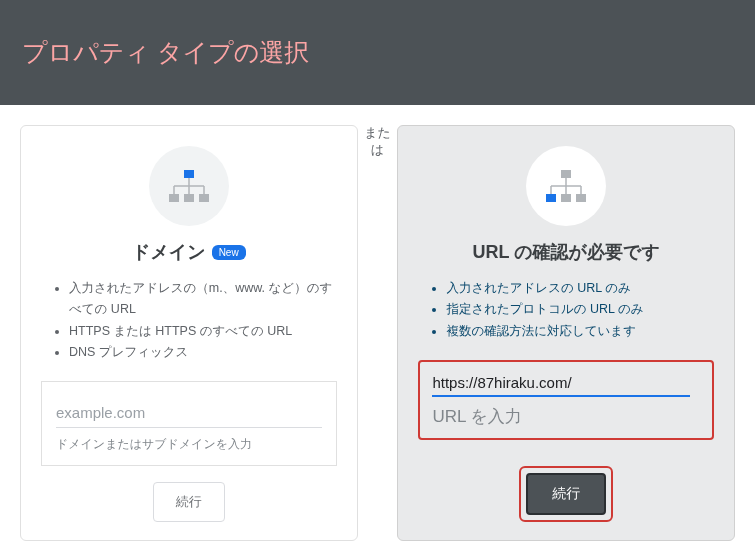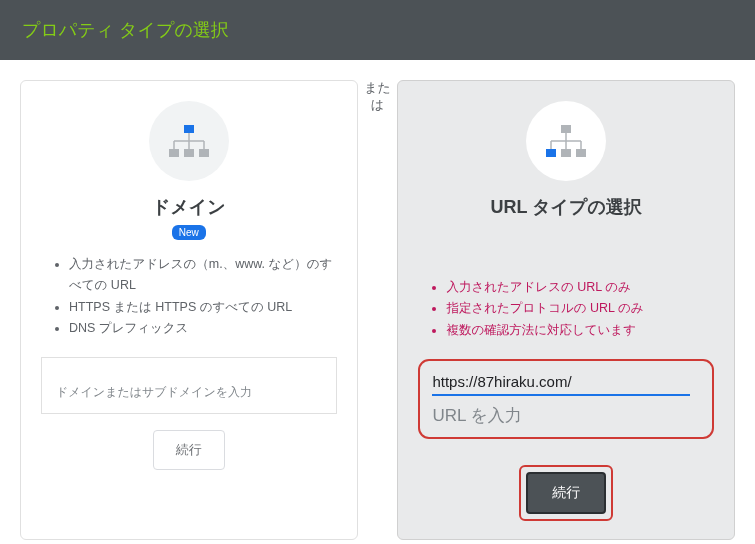--- a/index.html
+++ b/index.html
@@ -5,23 +5,23 @@
     * { box-sizing: border-box; margin: 0; padding: 0; }
     body {
       font-family: Arial, "Hiragino Sans", "Meiryo", sans-serif;
       background: #ffffff;
       width: 755px;
       height: 544px;
       overflow: hidden;
     }
     .header {
       background: #4c5256;
-      color: #84cc16;
-      padding: 18px 22px;
-      font-size: 18px;
+      color: #fca5a5;
+      padding: 36px 22px;
+      font-size: 25px;
       font-weight: 400;
     }
     .content {
       display: flex;
       align-items: stretch;
       padding: 20px 20px 0 20px;
       position: relative;
     }
     .card {
       border: 1px solid #e0e0e0;
@@ -57,21 +57,20 @@
       align-items: center;
       justify-content: center;
       margin-bottom: 14px;
     }
     .card.right .icon-wrap { background: #ffffff; }
     .title-row {
       display: flex;
       align-items: center;
       gap: 6px;
       margin-bottom: 14px;
-      flex-direction: column;
     }
     .card-title {
       font-size: 18px;
       font-weight: 700;
       color: #3c4043;
     }
     .new-badge {
       background: #1a73e8;
       color: #fff;
       font-size: 10px;
@@ -80,21 +79,21 @@
     }
     .feature-list {
       list-style: disc;
       padding-left: 28px;
       font-size: 12.5px;
       color: #5f6368;
       line-height: 1.7;
       align-self: stretch;
       margin-bottom: 18px;
     }
-    .card.right .feature-list { color: #be185d; margin-top: 44px; }
+    .card.right .feature-list { color: #0c4a6e; }
     .input-box-outer {
       border: 1px solid #e0e0e0;
       padding: 18px 14px 12px 14px;
       align-self: stretch;
       margin-bottom: 16px;
     }
     .domain-input {
       width: 100%;
       border: none;
       border-bottom: 1px solid #dadce0;
@@ -105,21 +104,21 @@
       background: transparent;
     }
     .domain-input::placeholder { color: #9aa0a6; }
     .helper-text {
       font-size: 12px;
       color: #80868b;
       margin-top: 8px;
     }
     .url-box-outer {
       border: 2px solid #cf3a35;
-      border-radius: 11px;
+      border-radius: 4px;
       padding: 10px 22px 10px 12px;
       align-self: stretch;
       margin-bottom: 26px;
       background: transparent;
     }
     .url-input {
       width: 100%;
       border: none;
       border-bottom: 2px solid #1a73e8;
       font-size: 15px;
@@ -182,20 +181,21 @@
     <div class="title-row">
       <span class="card-title">ドメイン</span>
       <span class="new-badge">New</span>
     </div>
     <ul class="feature-list">
       <li>入力されたアドレスの（m.、www. など）のすべての URL</li>
       <li>HTTPS または HTTPS のすべての URL</li>
       <li>DNS プレフィックス</li>
     </ul>
     <div class="input-box-outer">
+      <input class="domain-input" placeholder="example.com" style="">
       <div class="helper-text">ドメインまたはサブドメインを入力</div>
     </div>
     <button class="btn">続行</button>
   </div>
 
   <div class="divider-text">
     <span>または</span>
   </div>
 
   <div class="card right">
@@ -206,21 +206,21 @@
         <rect x="18" y="26" width="10" height="8" fill="#b0b4b8"></rect>
         <rect x="33" y="26" width="10" height="8" fill="#b0b4b8"></rect>
         <line x1="23" y1="10" x2="23" y2="18" stroke="#b0b4b8" stroke-width="1.5"></line>
         <line x1="8" y1="18" x2="38" y2="18" stroke="#b0b4b8" stroke-width="1.5"></line>
         <line x1="8" y1="18" x2="8" y2="26" stroke="#b0b4b8" stroke-width="1.5"></line>
         <line x1="23" y1="18" x2="23" y2="26" stroke="#b0b4b8" stroke-width="1.5"></line>
         <line x1="38" y1="18" x2="38" y2="26" stroke="#b0b4b8" stroke-width="1.5"></line>
       </svg>
     </div>
     <div class="title-row">
-      <span class="card-title">URL タイプの選択</span>
+      <span class="card-title">URL の確認が必要です</span>
     </div>
     <ul class="feature-list">
       <li>入力されたアドレスの URL のみ</li>
       <li>指定されたプロトコルの URL のみ</li>
       <li>複数の確認方法に対応しています</li>
     </ul>
     <div class="url-box-outer">
       <input class="url-input" value="https://87hiraku.com/" style="">
       <div class="url-helper">URL を入力</div>
     </div>

